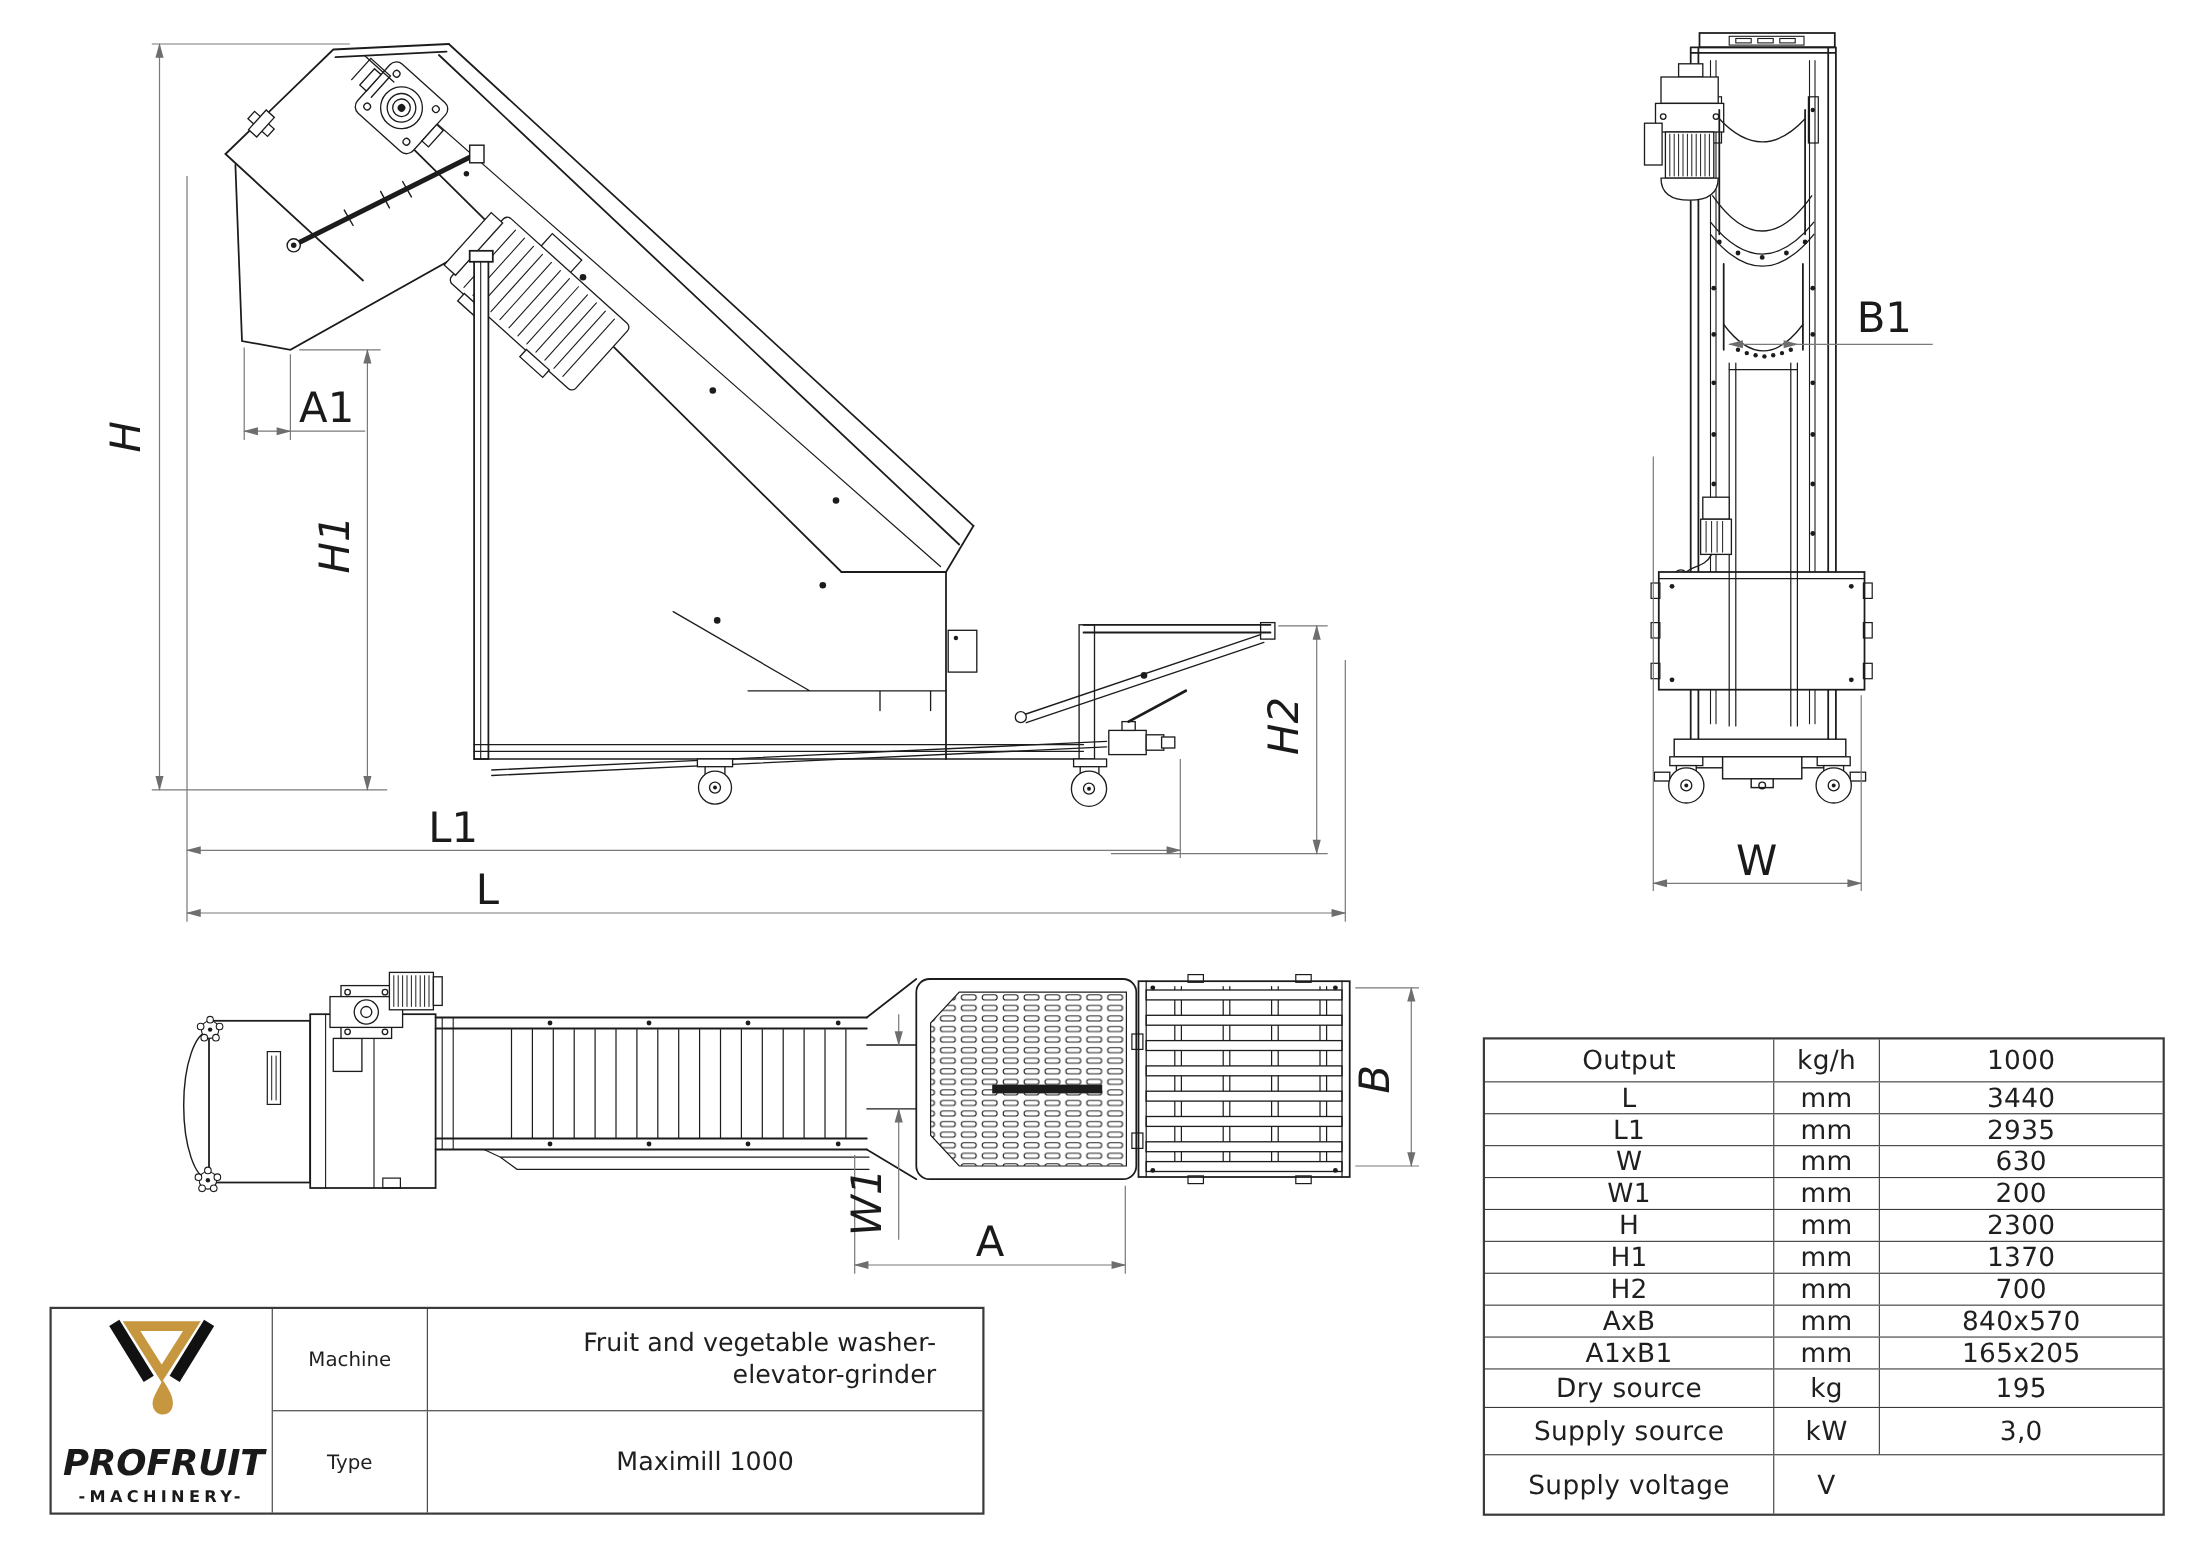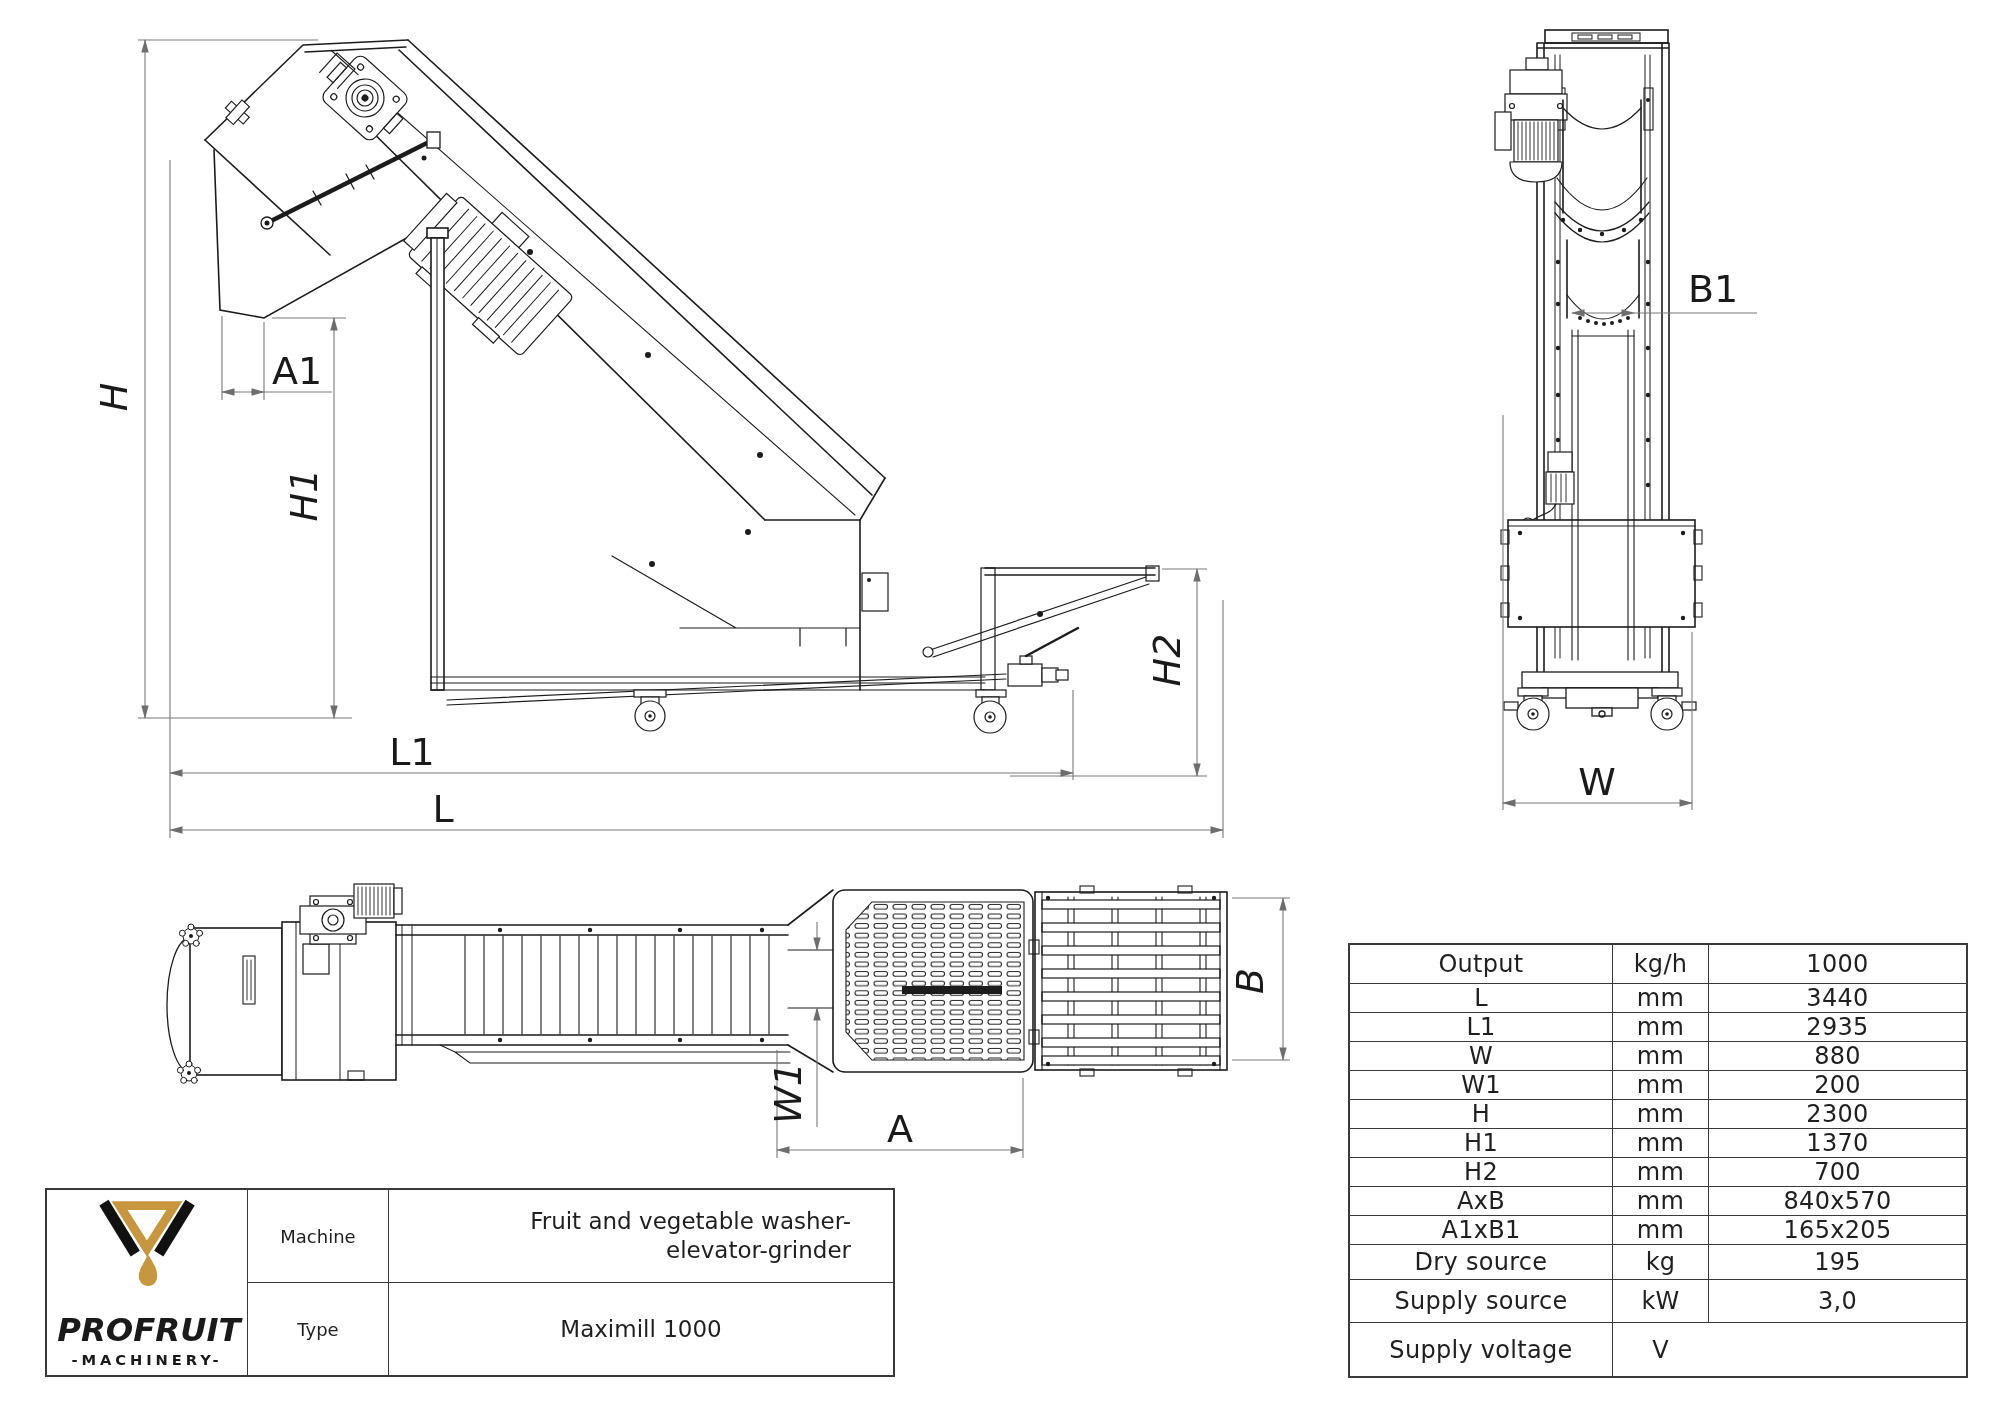--- a/index.html
+++ b/index.html
@@ -470,21 +470,21 @@
     <div class="c c3">3440</div>
   </div>
   <div class="spec-row" style="height:28px">
     <div class="c c1">L1</div>
     <div class="c c2">mm</div>
     <div class="c c3">2935</div>
   </div>
   <div class="spec-row" style="height:28px">
     <div class="c c1">W</div>
     <div class="c c2">mm</div>
-    <div class="c c3">880</div>
+    <div class="c c3">630</div>
   </div>
   <div class="spec-row" style="height:28px">
     <div class="c c1">W1</div>
     <div class="c c2">mm</div>
     <div class="c c3">200</div>
   </div>
   <div class="spec-row" style="height:28px">
     <div class="c c1">H</div>
     <div class="c c2">mm</div>
     <div class="c c3">2300</div>

